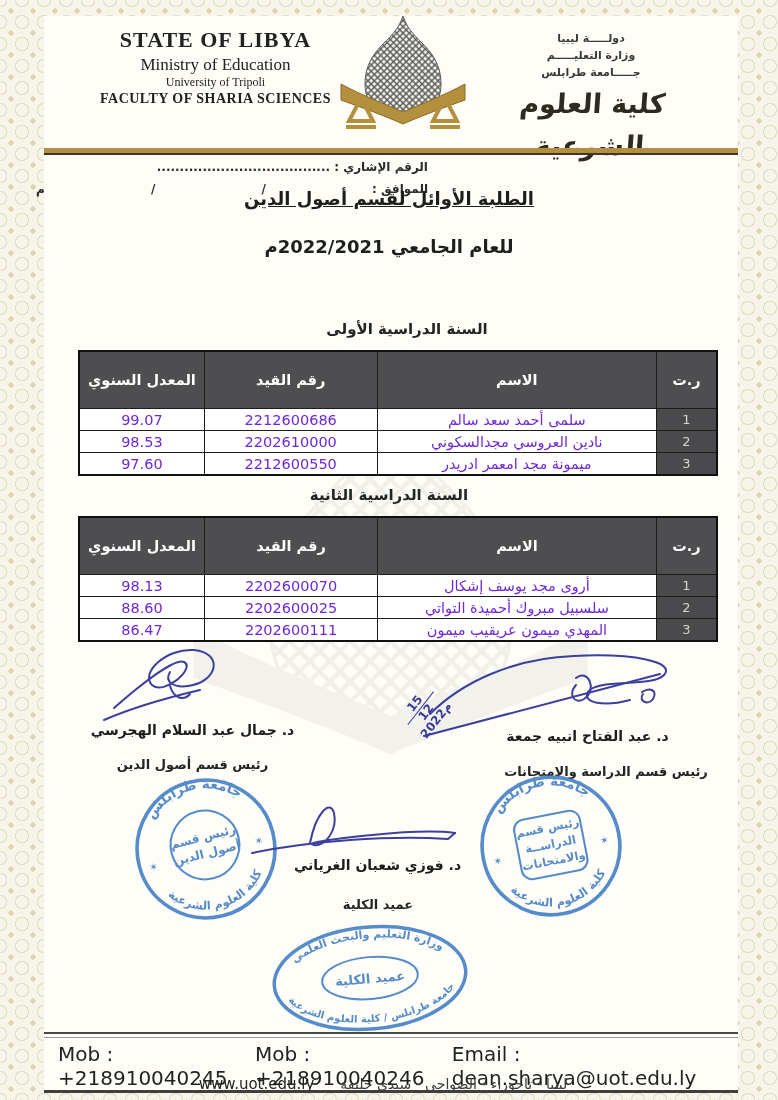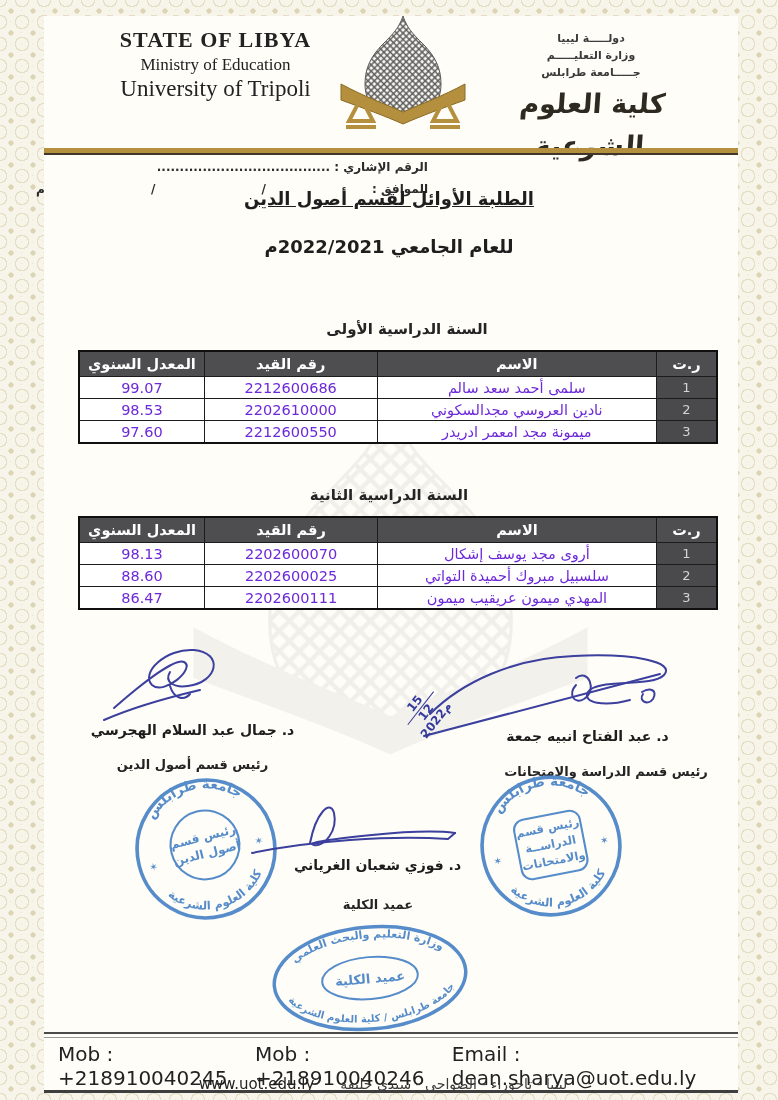--- a/index.html
+++ b/index.html
@@ -13,37 +13,37 @@
       radial-gradient(circle, transparent 38%, #e5ddc4 39%, #e5ddc4 46%, transparent 47%),
       radial-gradient(circle, #e9e2cd 10%, transparent 11%);
     background-size:22px 22px, 22px 22px, 11px 11px;
     background-position:0 0, 11px 11px, 5px 5px;}
   .content-bg{position:absolute;left:44px;right:40px;top:16px;bottom:10px;background:#fffdf7;}
   .abs{position:absolute;}
   
   .en-head{left:48px;top:26px;width:335px;text-align:center;font-family:"Liberation Serif",serif;line-height:1.25;}
   .en1{font-size:22px;font-weight:bold;letter-spacing:1px;}
   .en2{font-size:17px;}
-  .en3{font-size:23px;}
+  .en3{font-size:12px;}
   .en4{font-size:14px;font-weight:bold;letter-spacing:.5px;}
   .ar-head{left:468px;top:30px;width:246px;text-align:center;direction:rtl;line-height:1.55;}
   .ar-small{font-size:11px;font-weight:bold;color:#3a3a3a;}
   .ar-callig{font-size:27px;font-weight:bold;color:#2e2a22;margin-top:2px;transform:skewX(-4deg);}
   .gold-rule{left:44px;right:40px;top:148px;height:5px;background:#b4903e;border-bottom:2px solid #40372a;}
   
   .ref{left:36px;top:160px;width:392px;direction:rtl;font-size:12px;font-weight:bold;color:#2b2b2b;}
   .ref-line1{white-space:nowrap;}
   .ref-line2{display:flex;justify-content:space-between;align-items:center;margin-top:8px;}
   
   .doc-title{left:0;right:0;text-align:center;direction:rtl;font-weight:bold;font-size:18px;color:#1e1e1e;}
   .sec-title{left:0;right:0;text-align:center;direction:rtl;font-weight:bold;font-size:15px;color:#242424;}
   
   table.res{border-collapse:collapse;width:640px;direction:rtl;background:#fff;}
   table.res th,table.res td{border:1.6px solid #1c1c1c;text-align:center;}
-  table.res thead th{background:#4e4e50;color:#fff;font-weight:bold;font-size:14.5px;padding:4px 6px;}
+  table.res thead th{background:#4e4e50;color:#fff;font-weight:bold;font-size:14.5px;padding:20px 6px;}
   table.res td{font-size:14.5px;padding:2.5px 6px;color:#6d28d9;}
   table.res td.rank{background:#4a4a4c;color:#d4d4d4;font-size:13px;width:48px;}
   table.res{border:2.5px solid #101010;}
   col.c-rank{width:48px;}col.c-name{width:288px;}col.c-reg{width:176px;}col.c-avg{width:128px;}
   
   .sig-name{font-weight:bold;font-size:14px;direction:rtl;text-align:center;color:#1d1d1d;}
   .sig-title{font-weight:bold;font-size:13px;direction:rtl;text-align:center;color:#242424;}
   .ink{stroke:#3b3f9d;fill:none;stroke-width:2;stroke-linecap:round;}
   .hw-date{left:405px;top:692px;transform:rotate(-52deg);color:#343a9b;font-weight:bold;
            font-size:12px;text-align:center;line-height:1.1;}
@@ -75,20 +75,21 @@
       </pattern>
     </defs>
     <path d="M70,2 C66,14 60,20 50,30 C38,42 32,54 32,70 C32,94 49,106 70,106 C91,106 108,94 108,70 C108,54 102,42 90,30 C80,20 74,14 70,2 Z" fill="url(#latw)" stroke="#555" stroke-width="1"></path>
     <path d="M8,72 C30,84 52,92 70,100 C88,92 110,84 132,72 L132,88 C110,96 88,104 70,112 C52,104 30,96 8,88 Z" fill="#6b6b6b"></path>
   </svg>
 
   <div class="abs en-head">
     <div class="en1">STATE OF LIBYA</div>
     <div class="en2">Ministry of  Education</div>
     <div class="en3">University of Tripoli</div>
+    <div class="en4">FACULTY OF SHARIA SCIENCES</div>
   </div>
 
   <svg class="abs" style="left:332px;top:14px;" width="142" height="130" viewBox="0 0 140 130">
     <defs>
       <pattern id="lat1" patternUnits="userSpaceOnUse" width="9" height="9" patternTransform="rotate(45)">
         <path d="M0,0H9 M0,4.5H9 M0,9H9 M0,0V9 M4.5,0V9 M9,0V9" stroke="#595959" stroke-width="1.5" fill="none"></path>
       </pattern>
     </defs>
     <path d="M70,2 C66,14 60,20 50,30 C38,42 32,54 32,70 C32,94 49,104 70,104 C91,104 108,94 108,70 C108,54 102,42 90,30 C80,20 74,14 70,2 Z" fill="url(#lat1)" stroke="#595959" stroke-width="1"></path>
     <path d="M8,70 C30,82 52,90 70,98 C88,90 110,82 132,70 L132,86 C110,94 88,102 70,110 C52,102 30,94 8,86 Z" fill="#b4903e" stroke="#8a6a25" stroke-width="1"></path>

